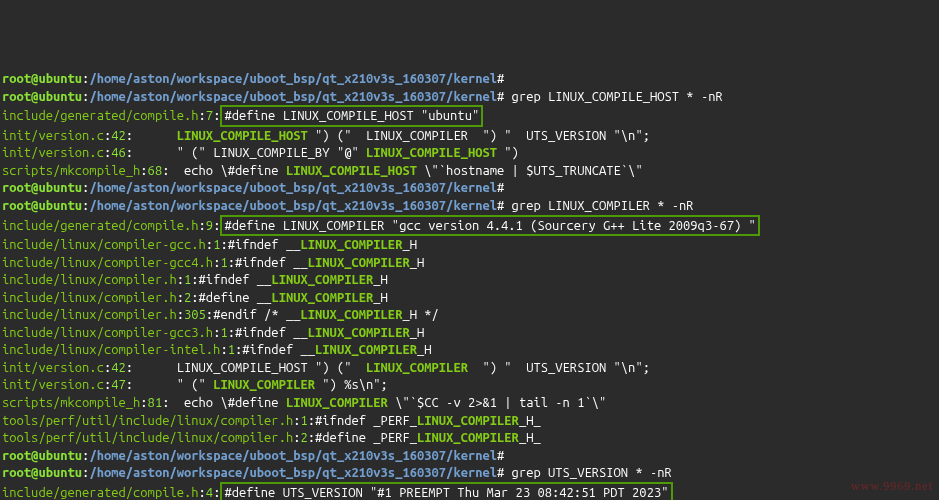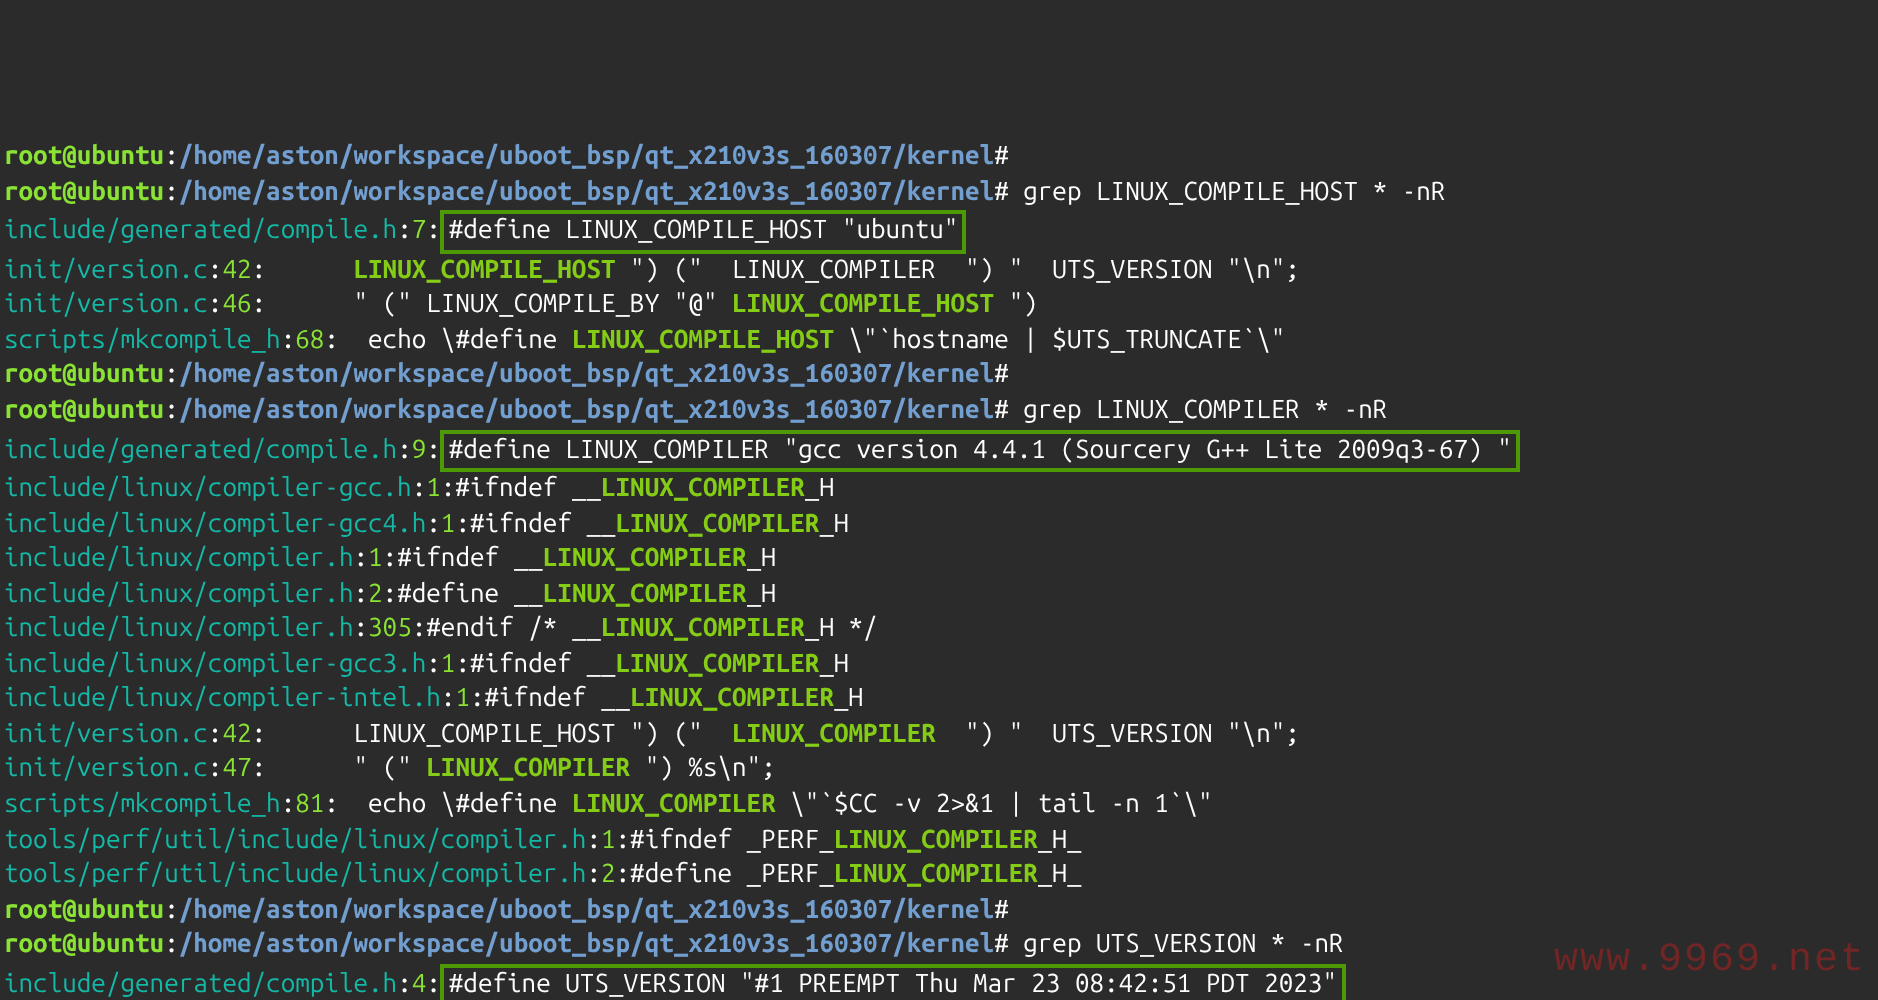--- a/index.html
+++ b/index.html
@@ -12,36 +12,36 @@
     height: 500px;
     overflow: hidden;
     line-height: 1.35;
     padding: 0 2px;
     white-space: pre;
   }
   .line { display: block; }
   .prompt-user { color: #8ae234; font-weight: bold; }
   .prompt-path { color: #729fcf; font-weight: bold; }
   .white { color: #ffffff; }
-  .filename { color: #14b8a6; }
+  .filename { color: #84cc16; }
   .linenum { color: #8ae234; }
   .hl { color: #84cc16; font-weight: bold; }
   .boxed {
     border: 2px solid #4e9a06;
     color: #ffffff;
     padding: 0 2px;
     display: inline-block;
   }
   .watermark {
     position: absolute;
     right: 6px;
     bottom: 6px;
     color: rgba(200,30,30,0.45);
-    font-size: 20px;
-    font-family: Liberation Mono, monospace;
+    font-size: 12px;
+    font-family: Liberation Serif, serif;
     letter-spacing: 1px;
   }
 </style>
 </head>
 <body>
 
 
 
 <div id="terminal"><div class="line"><span class="prompt-user">root@ubuntu</span><span class="white">:</span><span class="prompt-path">/home/aston/workspace/uboot_bsp/qt_x210v3s_160307/kernel</span><span class="white">#</span></div><div class="line"><span class="prompt-user">root@ubuntu</span><span class="white">:</span><span class="prompt-path">/home/aston/workspace/uboot_bsp/qt_x210v3s_160307/kernel</span><span class="white"># grep LINUX_COMPILE_HOST * -nR</span></div><div class="line"><span class="filename">include/generated/compile.h</span><span class="white">:</span><span class="linenum">7</span><span class="white">:</span><span class="boxed">#define LINUX_COMPILE_HOST "ubuntu"</span></div><div class="line"><span class="filename">init/version.c</span><span class="white">:</span><span class="linenum">42</span><span class="white">:      </span><span class="hl">LINUX_COMPILE_HOST</span><span class="white"> ") ("  LINUX_COMPILER  ") "  UTS_VERSION "\n";</span></div><div class="line"><span class="filename">init/version.c</span><span class="white">:</span><span class="linenum">46</span><span class="white">:      " (" LINUX_COMPILE_BY "@" </span><span class="hl">LINUX_COMPILE_HOST</span><span class="white"> ")</span></div><div class="line"><span class="filename">scripts/mkcompile_h</span><span class="white">:</span><span class="linenum">68</span><span class="white">:  echo \#define </span><span class="hl">LINUX_COMPILE_HOST</span><span class="white"> \"`hostname | $UTS_TRUNCATE`\"</span></div><div class="line"><span class="prompt-user">root@ubuntu</span><span class="white">:</span><span class="prompt-path">/home/aston/workspace/uboot_bsp/qt_x210v3s_160307/kernel</span><span class="white">#</span></div><div class="line"><span class="prompt-user">root@ubuntu</span><span class="white">:</span><span class="prompt-path">/home/aston/workspace/uboot_bsp/qt_x210v3s_160307/kernel</span><span class="white"># grep LINUX_COMPILER * -nR</span></div><div class="line"><span class="filename">include/generated/compile.h</span><span class="white">:</span><span class="linenum">9</span><span class="white">:</span><span class="boxed">#define LINUX_COMPILER "gcc version 4.4.1 (Sourcery G++ Lite 2009q3-67) "</span></div><div class="line"><span class="filename">include/linux/compiler-gcc.h</span><span class="white">:</span><span class="linenum">1</span><span class="white">:#ifndef __</span><span class="hl">LINUX_COMPILER</span><span class="white">_H</span></div><div class="line"><span class="filename">include/linux/compiler-gcc4.h</span><span class="white">:</span><span class="linenum">1</span><span class="white">:#ifndef __</span><span class="hl">LINUX_COMPILER</span><span class="white">_H</span></div><div class="line"><span class="filename">include/linux/compiler.h</span><span class="white">:</span><span class="linenum">1</span><span class="white">:#ifndef __</span><span class="hl">LINUX_COMPILER</span><span class="white">_H</span></div><div class="line"><span class="filename">include/linux/compiler.h</span><span class="white">:</span><span class="linenum">2</span><span class="white">:#define __</span><span class="hl">LINUX_COMPILER</span><span class="white">_H</span></div><div class="line"><span class="filename">include/linux/compiler.h</span><span class="white">:</span><span class="linenum">305</span><span class="white">:#endif /* __</span><span class="hl">LINUX_COMPILER</span><span class="white">_H */</span></div><div class="line"><span class="filename">include/linux/compiler-gcc3.h</span><span class="white">:</span><span class="linenum">1</span><span class="white">:#ifndef __</span><span class="hl">LINUX_COMPILER</span><span class="white">_H</span></div><div class="line"><span class="filename">include/linux/compiler-intel.h</span><span class="white">:</span><span class="linenum">1</span><span class="white">:#ifndef __</span><span class="hl">LINUX_COMPILER</span><span class="white">_H</span></div><div class="line"><span class="filename">init/version.c</span><span class="white">:</span><span class="linenum">42</span><span class="white">:      LINUX_COMPILE_HOST ") ("  </span><span class="hl">LINUX_COMPILER</span><span class="white">  ") "  UTS_VERSION "\n";</span></div><div class="line"><span class="filename">init/version.c</span><span class="white">:</span><span class="linenum">47</span><span class="white">:      " (" </span><span class="hl">LINUX_COMPILER</span><span class="white"> ") %s\n";</span></div><div class="line"><span class="filename">scripts/mkcompile_h</span><span class="white">:</span><span class="linenum">81</span><span class="white">:  echo \#define </span><span class="hl">LINUX_COMPILER</span><span class="white"> \"`$CC -v 2&gt;&amp;1 | tail -n 1`\"</span></div><div class="line"><span class="filename">tools/perf/util/include/linux/compiler.h</span><span class="white">:</span><span class="linenum">1</span><span class="white">:#ifndef _PERF_</span><span class="hl">LINUX_COMPILER</span><span class="white">_H_</span></div><div class="line"><span class="filename">tools/perf/util/include/linux/compiler.h</span><span class="white">:</span><span class="linenum">2</span><span class="white">:#define _PERF_</span><span class="hl">LINUX_COMPILER</span><span class="white">_H_</span></div><div class="line"><span class="prompt-user">root@ubuntu</span><span class="white">:</span><span class="prompt-path">/home/aston/workspace/uboot_bsp/qt_x210v3s_160307/kernel</span><span class="white">#</span></div><div class="line"><span class="prompt-user">root@ubuntu</span><span class="white">:</span><span class="prompt-path">/home/aston/workspace/uboot_bsp/qt_x210v3s_160307/kernel</span><span class="white"># grep UTS_VERSION * -nR</span></div><div class="line"><span class="filename">include/generated/compile.h</span><span class="white">:</span><span class="linenum">4</span><span class="white">:</span><span class="boxed">#define UTS_VERSION "#1 PREEMPT Thu Mar 23 08:42:51 PDT 2023"</span></div></div>
 <div class="watermark">www.9969.net</div>

